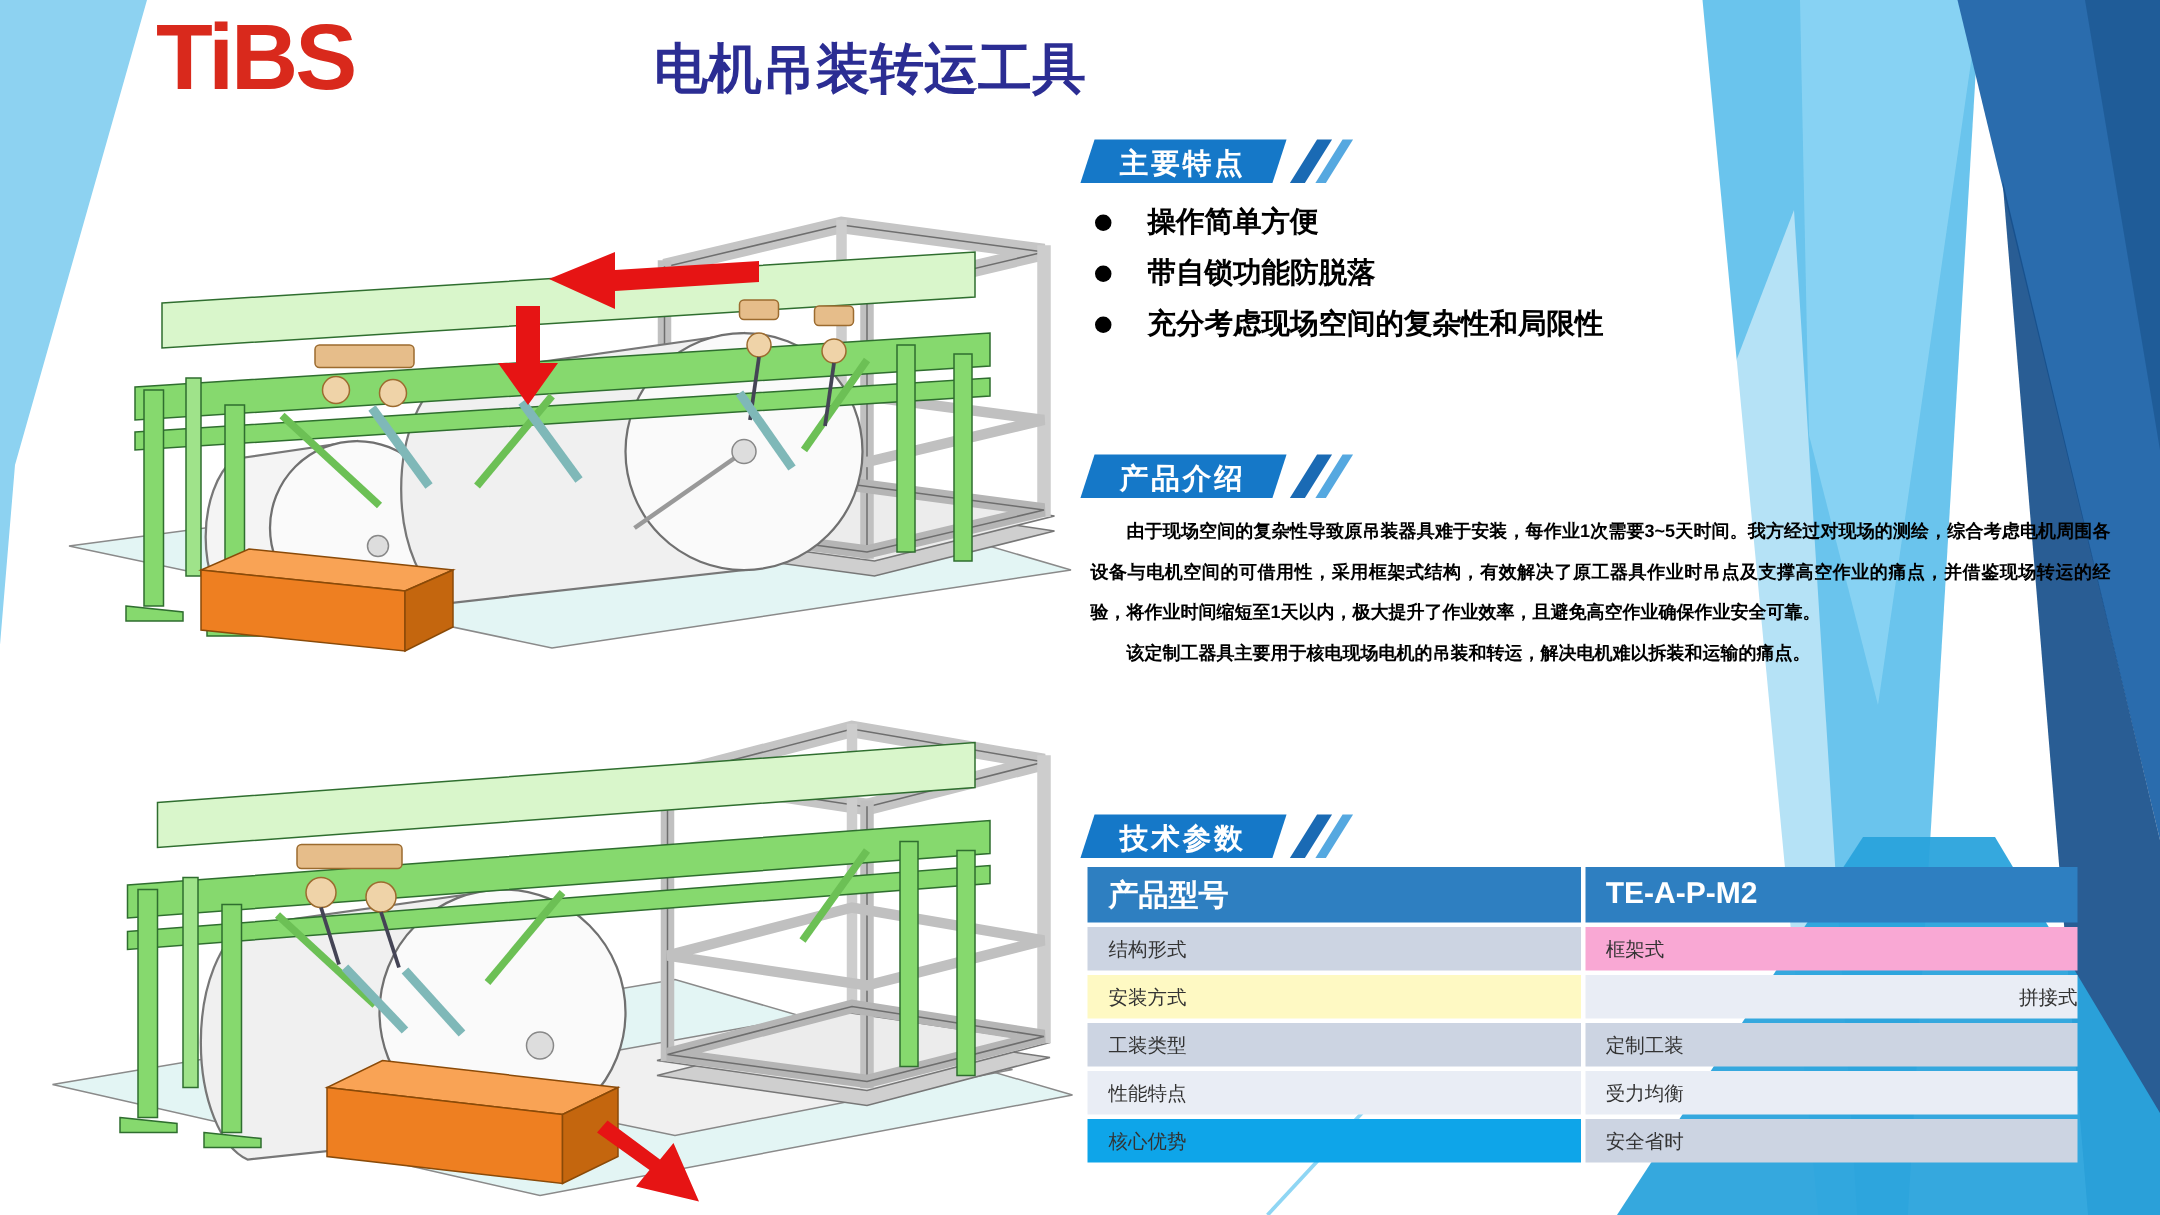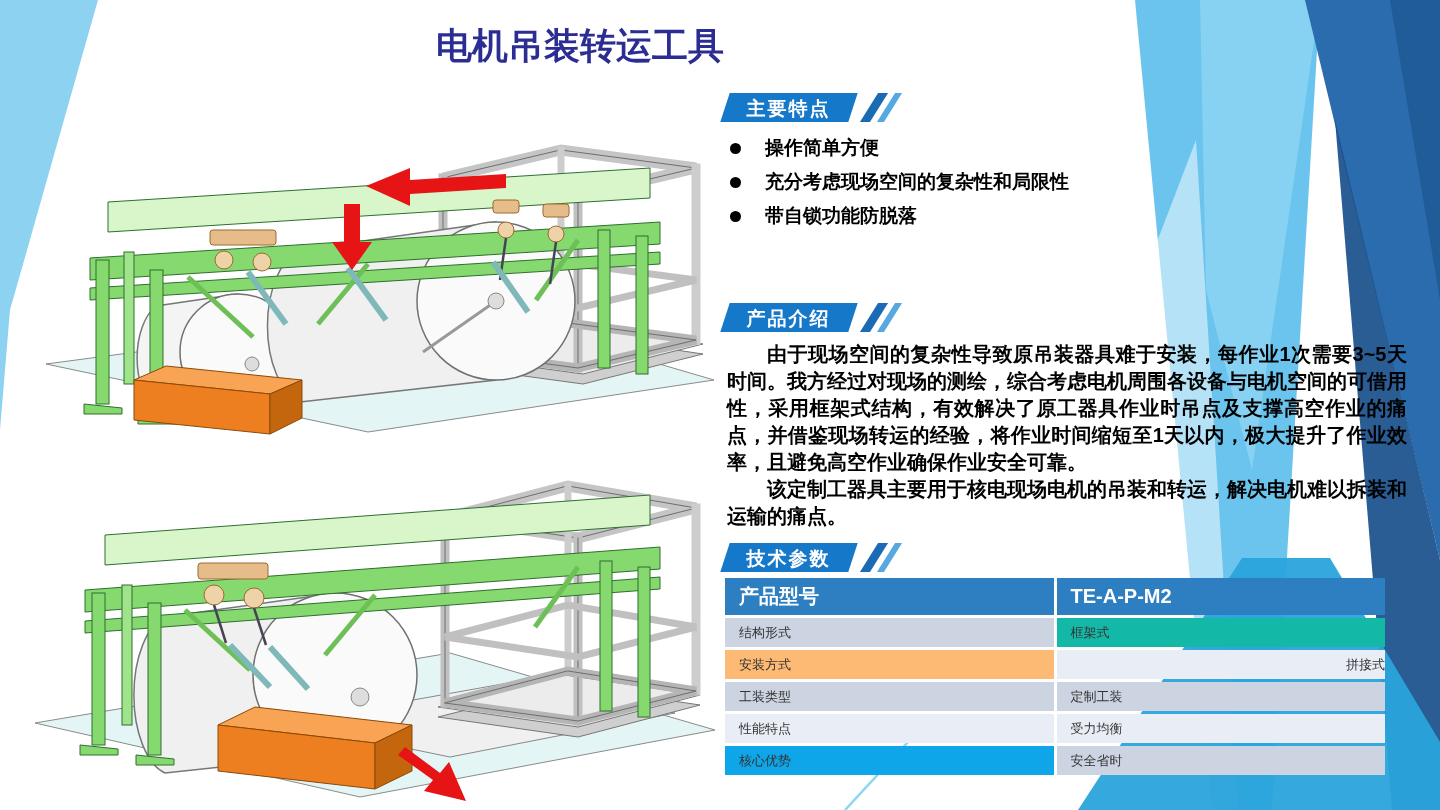--- a/index.html
+++ b/index.html
@@ -25,21 +25,21 @@
   .hdr-box .t { display:inline-block; transform:skewX(18deg); letter-spacing:2px; }
   .slash { transform:skewX(-32deg); margin-left:16px; }
   .slash.s1 { width:10px; }
   .slash.s2 { width:7px; margin-left:7px; }
 
   .bullets { position:absolute; left:722px; top:131px; z-index:2; list-style:none; }
   .bullets li { display:flex; align-items:center; height:34px; font-size:19px; font-weight:bold; color:#000; }
   .bullets .dot { width:11px; height:11px; border-radius:50%; background:#000; margin:0 24px 0 8px; flex:0 0 auto; }
 
   .intro-text { position:absolute; left:727px; top:341px; width:680px; z-index:2; }
-  .intro-text p { font-size:20px; font-weight:600; line-height:27px; color:#000;
+  .intro-text p { font-size:12px; font-weight:600; line-height:27px; color:#000;
                   text-align:justify; text-indent:2em; }
 
   table.spec { position:absolute; left:722px; top:575px; z-index:2; width:666px;
                border-collapse:separate; border-spacing:3px; }
   table.spec th { color:#ffffff; font-size:20px; font-weight:bold; text-align:left;
                   height:37px; padding:0 0 0 14px; }
   table.spec td { font-size:13px; color:#333; height:29px; padding:0 0 0 14px; }
   table.spec th:first-child, table.spec td:first-child { width:50%; }
 </style>
 </head>
@@ -53,20 +53,21 @@
     <polygon points="1200,0 1320,0 1252,470 1206,290" fill="#9bdcf6" opacity="0.6"></polygon>
     <polygon points="1150,260 1196,140 1238,810 1168,810" fill="#ffffff" opacity="0.5"></polygon>
     <polygon points="1305,0 1440,0 1440,560" fill="#2a6cad"></polygon>
     <polygon points="1390,0 1440,0 1440,300" fill="#1f5c98"></polygon>
     <polygon points="1335,120 1440,560 1440,810 1392,810" fill="#174f8b" opacity="0.92"></polygon>
     <polygon points="1078,810 1242,558 1330,558 1440,742 1440,810" fill="#2aa3dc" opacity="0.95"></polygon>
     <line x1="845" y1="810" x2="908" y2="742" stroke="#8fd6f4" stroke-width="2.5"></line>
   </g>
 </svg>
 
+<div class="logo" style="color: rgb(217, 41, 28);">TiBS</div>
 <div class="page-title" style="color: rgb(43, 45, 147);">电机吊装转运工具</div>
 
 <svg class="fig fig1" width="680" height="328" viewBox="0 0 680 328">
   <polygon points="8,252 330,320 676,268 430,196" fill="#e3f5f4" stroke="#8a8a8a" stroke-width="1"></polygon>
   <g>
     <polygon points="398,252 545,272 665,242 530,222" fill="#cfcfcf" stroke="#777" stroke-width="1"></polygon>
     <polygon points="398,242 545,262 665,232 530,212" fill="#ececec" stroke="#777" stroke-width="1"></polygon>
   </g>
   <g fill="none" stroke-linecap="square">
     <polygon points="405,66 540,84 658,56 523,38" stroke="#c5c5c5" stroke-width="11"></polygon>
@@ -192,25 +193,25 @@
   <div class="slash s1" style="background: rgb(26, 106, 180);"></div>
   <div class="slash s2" style="background: rgb(85, 168, 224);"></div>
 </div>
 <ul class="bullets">
   <li>
         <span class="dot"></span>
         <span>操作简单方便</span>
       </li>
   <li>
         <span class="dot"></span>
-        <span>充分考虑现场空间的复杂性和局限性</span>
+        <span>带自锁功能防脱落</span>
       </li>
   <li>
         <span class="dot"></span>
-        <span>带自锁功能防脱落</span>
+        <span>充分考虑现场空间的复杂性和局限性</span>
       </li>
 </ul>
 
 <div class="sec-hdr" style="left:725px; top:303px;">
   <div class="hdr-box" style="background: rgb(21, 120, 200);">
         <span class="t">产品介绍</span>
       </div>
   <div class="slash s1" style="background: rgb(26, 106, 180);"></div>
   <div class="slash s2" style="background: rgb(85, 168, 224);"></div>
 </div>
@@ -227,24 +228,24 @@
   <div class="slash s2" style="background: rgb(85, 168, 224);"></div>
 </div>
 <table class="spec">
   <tbody>
         <tr>
     <th style="background: rgb(46, 127, 193);">产品型号</th>
     <th style="background: rgb(46, 127, 193);">TE-A-P-M2</th>
   </tr>
   <tr class="odd">
     <td style="background: rgb(204, 212, 226);">结构形式</td>
-    <td style="background: #14b8a6;">框架式</td>
+    <td style="background: #f9a8d4;">框架式</td>
   </tr>
   <tr class="even">
-    <td style="background: #fdba74;">安装方式</td>
+    <td style="background: #fef9c3;">安装方式</td>
     <td style="background: rgb(233, 237, 245); text-align: right;">拼接式</td>
   </tr>
   <tr class="odd">
     <td style="background: rgb(204, 212, 226); font-family: Liberation Serif, serif;">工装类型</td>
     <td style="background: rgb(204, 212, 226);">定制工装</td>
   </tr>
   <tr class="even">
     <td style="background: rgb(233, 237, 245);">性能特点</td>
     <td style="background: rgb(233, 237, 245);">受力均衡</td>
   </tr>

